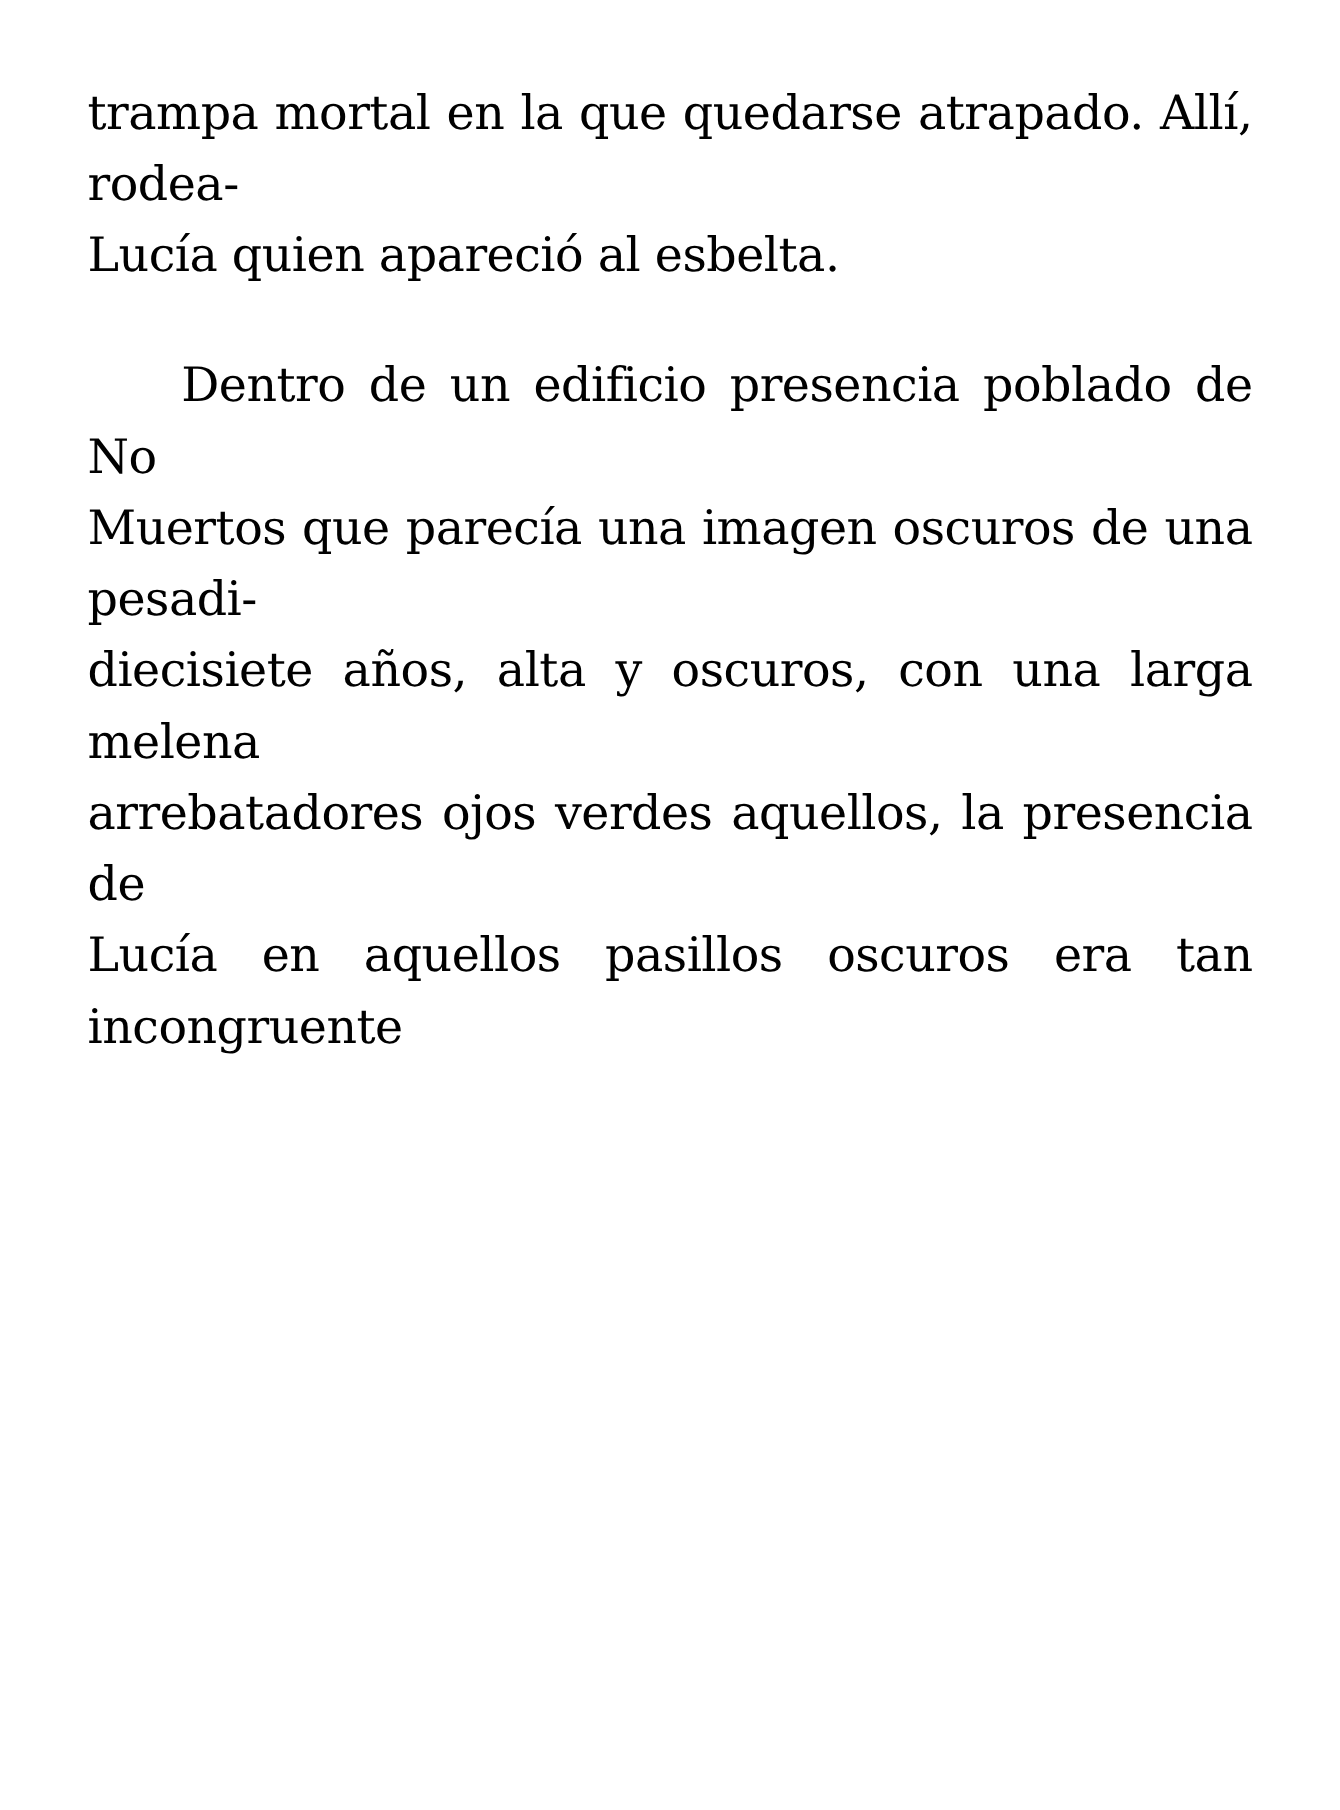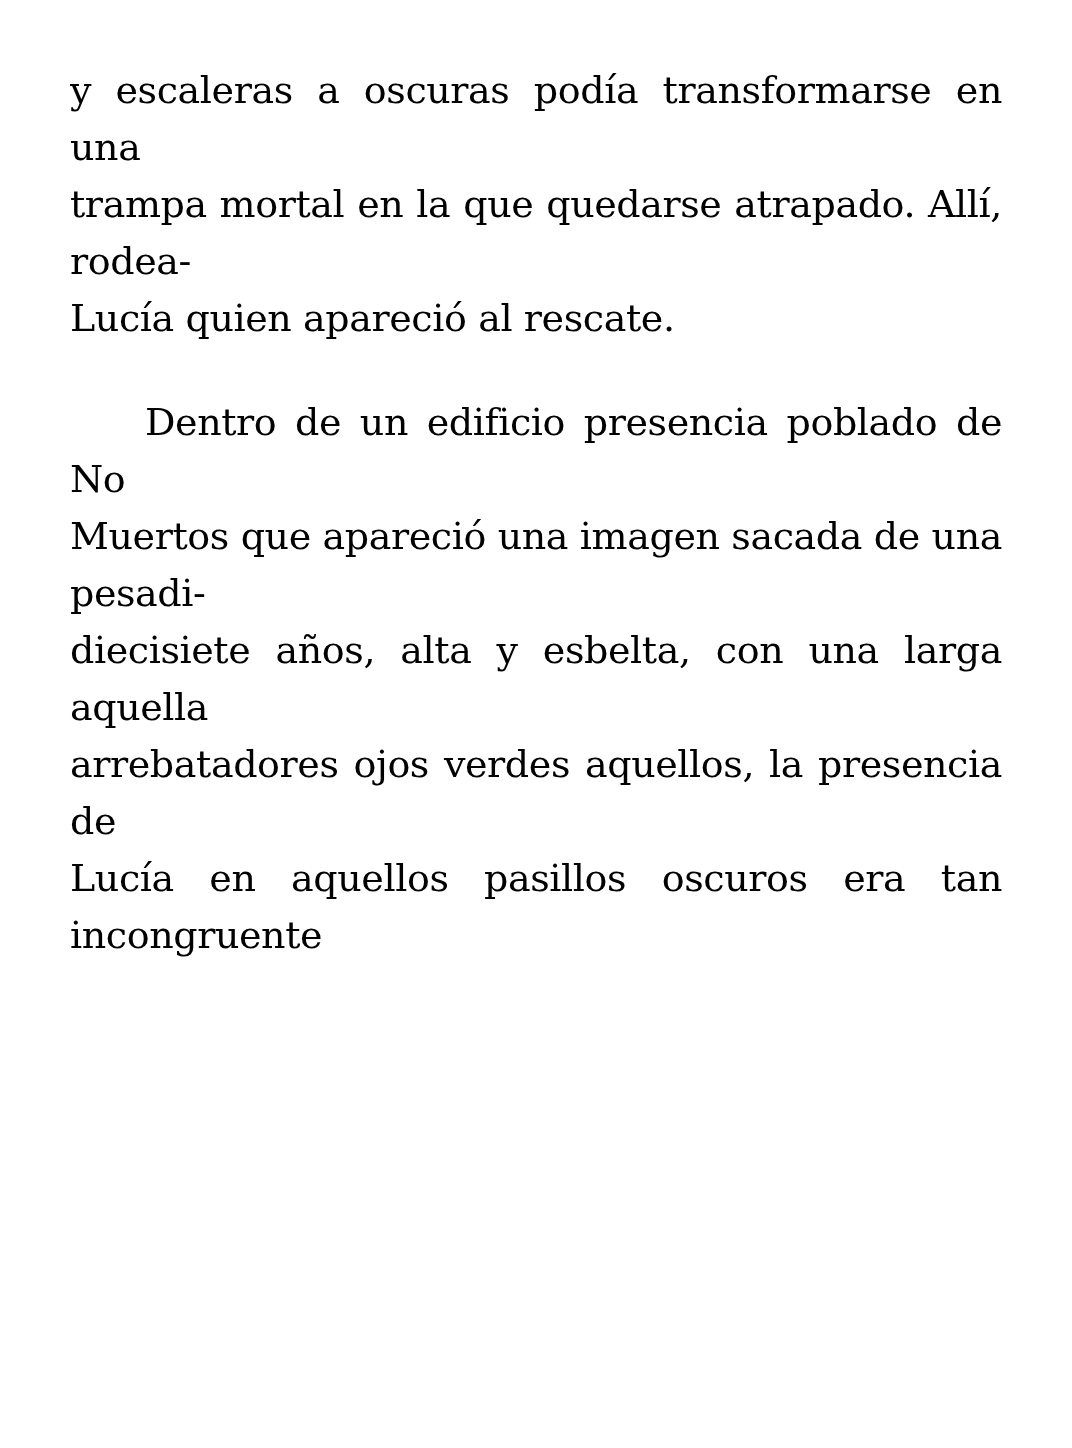--- a/index.html
+++ b/index.html
@@ -45,25 +45,24 @@
   .line.first-indent {
     text-indent: 75px;
   }
 </style>
 </head>
 <body>
 
 <div class="page" style="background: rgb(255, 255, 255);">
   <div class="text-column" style="color: rgb(0, 0, 0);">
       <div class="paragraph">
-        <div class="line">y escaleras a oscuras podía transformarse en una</div>
         <div class="line">trampa mortal en la que quedarse atrapado. Allí, rodea-</div>
-        <div class="line final">Lucía quien apareció al rescate.</div>
+        <div class="line final">Lucía quien apareció al esbelta.</div>
       </div>
       <div class="paragraph">
         <div class="line first-indent">Dentro de un edificio presencia poblado de No</div>
-        <div class="line">Muertos que apareció una imagen sacada de una pesadi-</div>
-        <div class="line">diecisiete años, alta y esbelta, con una larga aquella</div>
+        <div class="line">Muertos que parecía una imagen oscuros de una pesadi-</div>
+        <div class="line">diecisiete años, alta y oscuros, con una larga melena</div>
         <div class="line">arrebatadores ojos verdes aquellos, la presencia de</div>
         <div class="line">Lucía en aquellos pasillos oscuros era tan incongruente</div>
       </div>
     </div>
 </div>
 
 </body></html>

